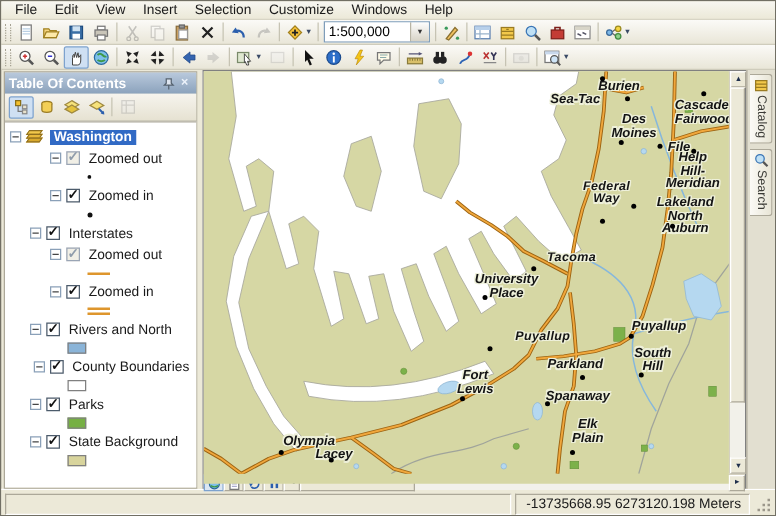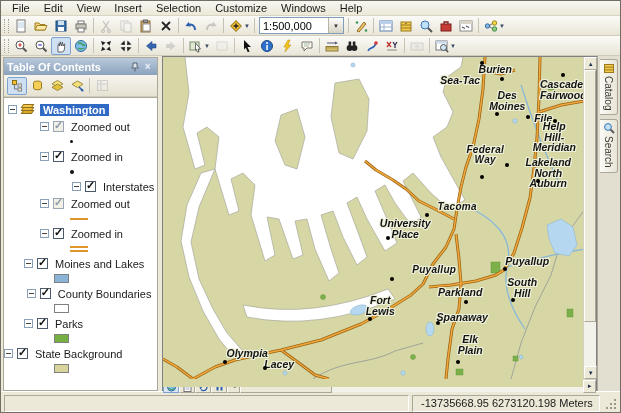--- a/index.html
+++ b/index.html
@@ -441,21 +441,21 @@
             <span class="sym-dot-small"></span>
           </div>
           <div class="toc-row" style="padding-left: 36px;">
             <span class="exp"></span>
             <span class="cb"></span>
             <span class="toc-label">Zoomed in</span>
           </div>
           <div class="toc-symrow" style="padding-left: 66px;">
             <span class="sym-dot"></span>
           </div>
-          <div class="toc-row" style=" justify-content: flex-end;">
+          <div class="toc-row" style="padding-left: 20px;">
             <span class="exp"></span>
             <span class="cb"></span>
             <span class="toc-label">Interstates</span>
           </div>
           <div class="toc-row" style="padding-left: 36px;">
             <span class="exp"></span>
             <span class="cb gray"></span>
             <span class="toc-label">Zoomed out</span>
           </div>
           <div class="toc-symrow" style="padding-left: 66px;">
@@ -465,42 +465,42 @@
             <span class="exp"></span>
             <span class="cb"></span>
             <span class="toc-label">Zoomed in</span>
           </div>
           <div class="toc-symrow" style="padding-left: 66px;">
             <span class="sym-double-line" style="border-color: rgb(222, 150, 44);"></span>
           </div>
           <div class="toc-row" style="padding-left: 20px;">
             <span class="exp"></span>
             <span class="cb"></span>
-            <span class="toc-label">Moines and Lakes</span>
+            <span class="toc-label">Rivers and North</span>
           </div>
           <div class="toc-symrow" style="padding-left: 50px;">
             <span class="sym-swatch" style="background: rgb(138, 180, 216);"></span>
           </div>
           <div class="toc-row" style="padding-left: 20px; justify-content: center;">
             <span class="exp"></span>
             <span class="cb"></span>
             <span class="toc-label">County Boundaries</span>
           </div>
           <div class="toc-symrow" style="padding-left: 50px;">
             <span class="sym-swatch" style="background: rgb(255, 255, 255);"></span>
           </div>
           <div class="toc-row" style="padding-left: 20px;">
             <span class="exp"></span>
             <span class="cb"></span>
             <span class="toc-label">Parks</span>
           </div>
           <div class="toc-symrow" style="padding-left: 50px;">
             <span class="sym-swatch" style="background: rgb(118, 176, 67);"></span>
           </div>
-          <div class="toc-row" style="">
+          <div class="toc-row" style="padding-left: 20px;">
             <span class="exp"></span>
             <span class="cb"></span>
             <span class="toc-label">State Background</span>
           </div>
           <div class="toc-symrow" style="padding-left: 50px;">
             <span class="sym-swatch" style="background: rgb(216, 212, 156);"></span>
           </div>
         </div>
     </div>
 
@@ -613,21 +613,21 @@
               <div class="mlabel md" style="left: 364px; top: 204px;">Puyallup</div>
               <div class="mlabel md" style="left: 359px; top: 231px;">South
 Hill</div>
               <div class="mlabel md" style="left: 297px; top: 235px;">Parkland</div>
               <div class="mlabel md" style="left: 217px; top: 249px;">Fort
 Lewis</div>
               <div class="mlabel md" style="left: 299px; top: 260px;">Spanaway</div>
               <div class="mlabel md" style="left: 307px; top: 288px;">Elk
 Plain</div>
               <div class="mlabel md" style="left: 84px; top: 296px;">Olympia</div>
-              <div class="mlabel md" style="left: 116px; top: 307px;">Lacey</div>
+              <div class="mlabel md" style="left: 104px; top: 307px;">Lacey</div>
               <div class="mdot" style="left: 319px; top: 6px;"></div>
               <div class="mdot" style="left: 339px; top: 22px;"></div>
               <div class="mdot" style="left: 400px; top: 18px;"></div>
               <div class="mdot" style="left: 334px; top: 57px;"></div>
               <div class="mdot" style="left: 365px; top: 60px;"></div>
               <div class="mdot" style="left: 392px; top: 64px;"></div>
               <div class="mdot" style="left: 344px; top: 108px;"></div>
               <div class="mdot" style="left: 319px; top: 120px;"></div>
               <div class="mdot" style="left: 375px; top: 124px;"></div>
               <div class="mdot" style="left: 264px; top: 158px;"></div>

